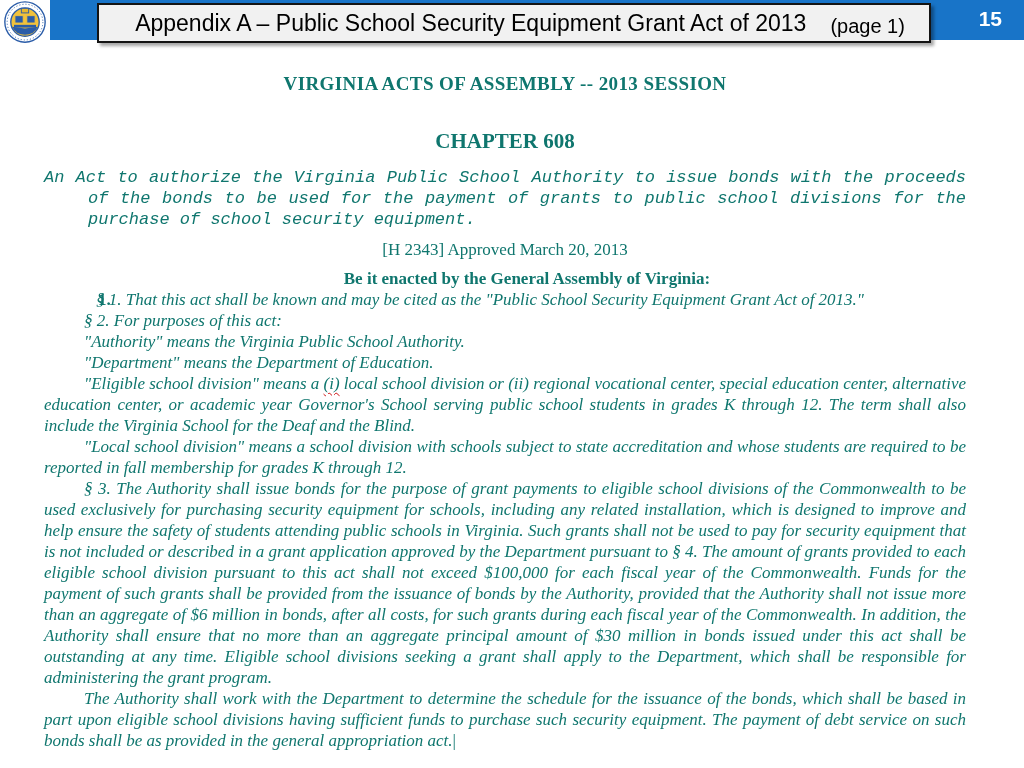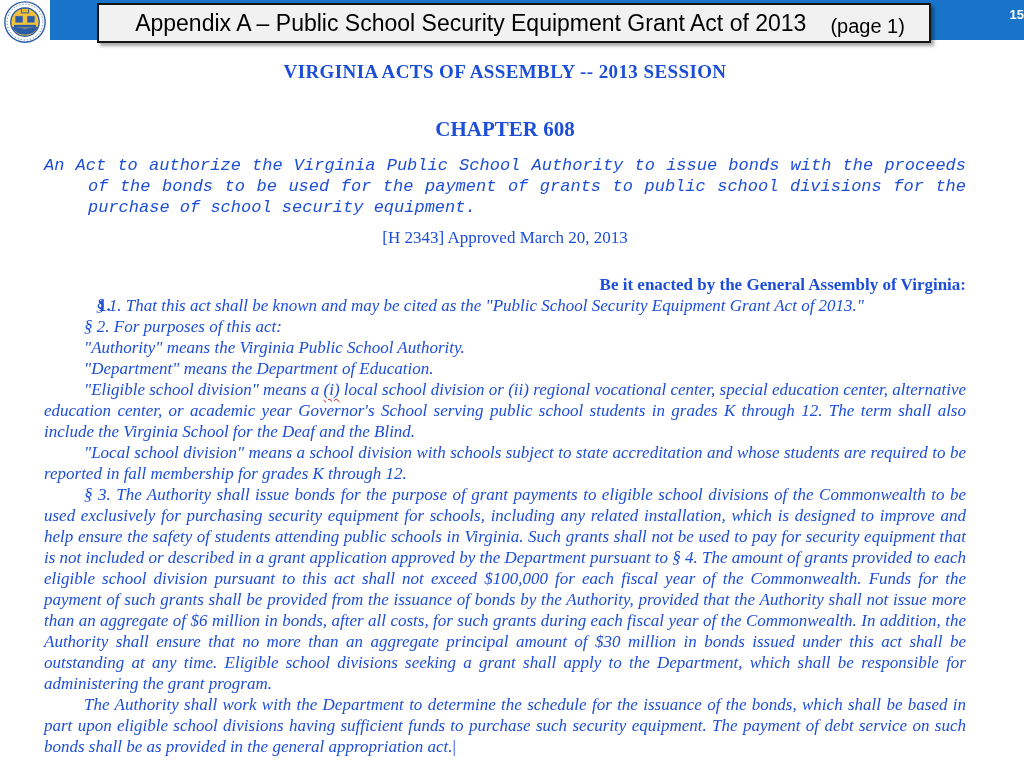--- a/index.html
+++ b/index.html
@@ -32,31 +32,31 @@
     box-shadow: 3px 3px 3px rgba(0,0,0,0.35);
     display: flex; align-items: center; justify-content: center;
     gap: 24px;
     font-family: "Liberation Sans", sans-serif;
     white-space: nowrap;
     padding-left: 12px;
   }
   .title-text  { font-size: 23px; color: #000; }
   .title-suffix{ font-size: 20px; color: #000; padding-top: 6px; }
   .page-number {
-    position: absolute; top: 7px; right: 0;
+    position: absolute; top: 7px; right: 22px;
     color: #ffffff;
     font-family: "Liberation Sans", sans-serif;
-    font-weight: bold; font-size: 13px;
+    font-weight: bold; font-size: 21px;
   }
 
   
   .doc {
-    position: absolute; top: 28px; left: 44px;
+    position: absolute; top: 40px; left: 44px;
     width: 922px;
-    color: #1d4ed8;
+    color: #0f766e;
     font-size: 17px; line-height: 21px;
     font-style: italic;
   }
   .para { margin: 0; text-align: justify; text-indent: 40px; }
 
   .para.doc-title {
     text-align: center; text-indent: 0;
     font-style: normal; font-weight: bold;
     font-size: 19px; letter-spacing: 0.4px;
     margin-top: 33px;
@@ -70,23 +70,23 @@
   .para.act-summary {
     margin-top: 15px;
     padding-left: 44px; text-indent: -44px; font-family: Liberation Mono, monospace;
   }
   .para.approved {
     text-align: center; text-indent: 0;
     font-style: normal;
     margin-top: 9px;
   }
   .para.enacted {
-    text-align: right; text-indent: 44px;
+    text-align: center; text-indent: 44px;
     font-style: normal; font-weight: bold;
-    margin-top: 26px;
+    margin-top: 8px;
   }
   .para.numbered { position: relative; text-indent: 52px; }
   .para.numbered .marker {
     position: absolute; left: 2px; top: 0;
     font-style: normal; font-weight: bold;
   }
 
   .seg.red-underline {
     text-decoration-color: #cc1111;
     text-decoration-thickness: 2px;

